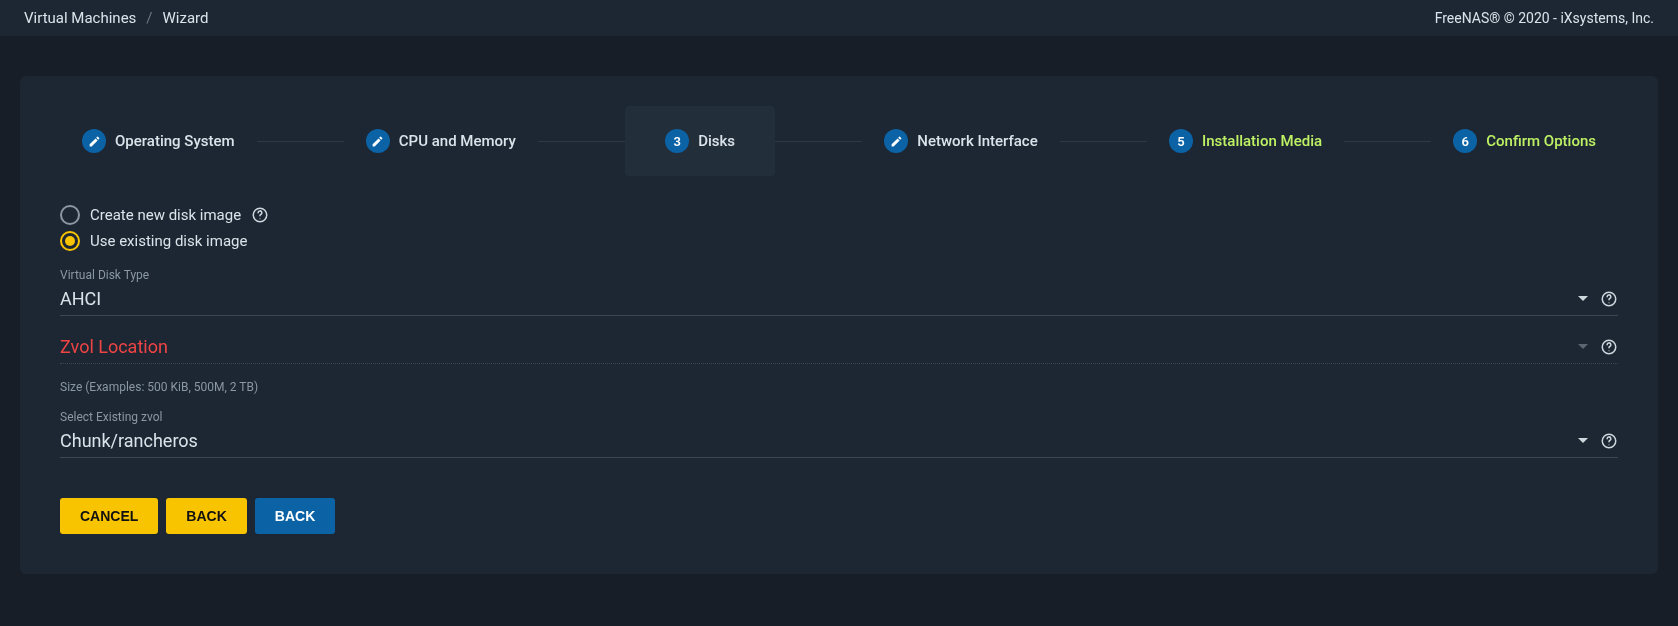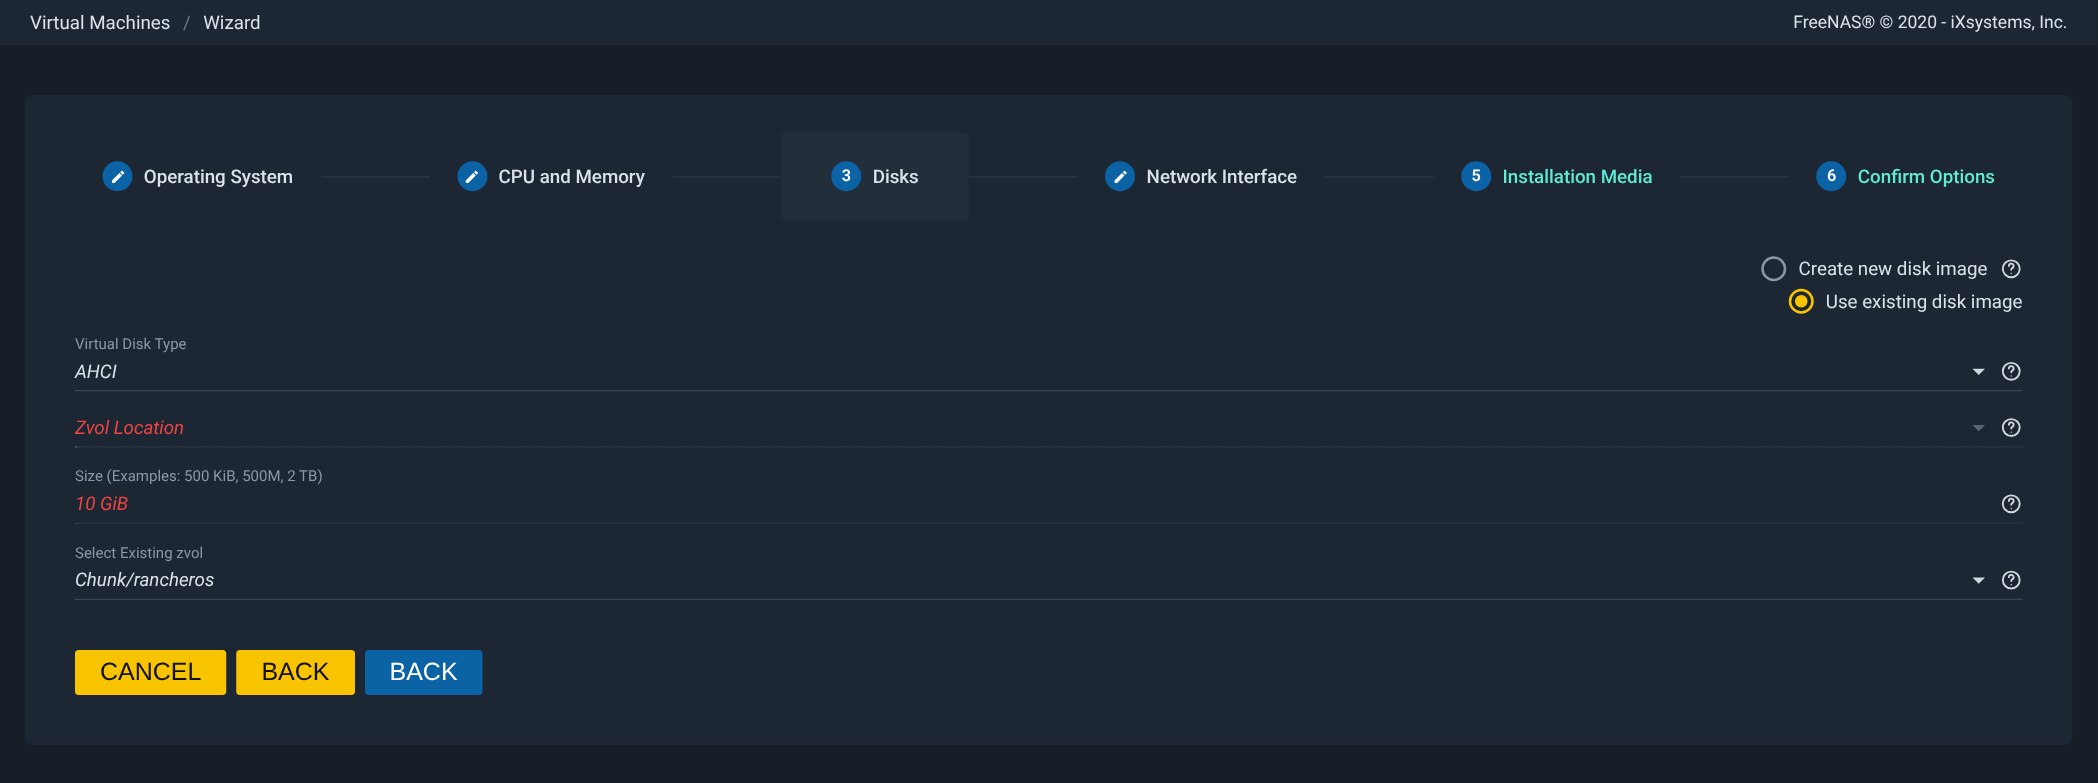--- a/index.html
+++ b/index.html
@@ -60,31 +60,31 @@
   .step-icon, .step-num {
     width: 24px; height: 24px;
     border-radius: 50%;
     background: #0b63a6;
     display: flex; align-items: center; justify-content: center;
     color: #ffffff; font-size: 13px; font-weight: 600;
     flex-shrink: 0;
   }
   .step-icon svg { width: 13px; height: 13px; }
   .step-label { font-size: 15px; color: #dbe3ea; font-weight: 500; white-space: nowrap; }
-  .step.future .step-label { color: #5eead4; }
+  .step.future .step-label { color: #bef264; }
   .step-connector { flex: 1; height: 1px; background: #2c3947; }
 
   
   .form-area { padding: 0 0 0 0; }
 
   .radio-group { margin-bottom: 14px; }
   .radio-row {
     display: flex; align-items: center; gap: 10px;
     height: 26px; cursor: pointer;
-    font-size: 15px; color: #dbe3ea; justify-content: flex-end;
+    font-size: 15px; color: #dbe3ea;
   }
   .radio-outer {
     width: 20px; height: 20px; border-radius: 50%;
     border: 2px solid #8b97a3; display:flex; align-items:center; justify-content:center;
     flex-shrink: 0;
   }
   .radio-row.selected .radio-outer { border-color: #f8c400; }
   .radio-inner {
     width: 10px; height: 10px; border-radius: 50%; background: #f8c400; display:none;
   }
@@ -97,38 +97,38 @@
   .help-icon svg { width: 18px; height: 18px; }
 
   .field { margin-top: 6px; margin-bottom: 16px; }
   .field-label { font-size: 12px; color: #8a97a4; margin-bottom: 2px; }
   .field-row {
     display:flex; align-items:center; gap:8px;
     border-bottom: 1px solid #3a4654;
     padding-bottom: 2px;
   }
   .field-row .value {
-    flex:1; font-size: 15px; color: #dbe3ea; padding: 4px 0; font-style: italic;
+    flex:1; font-size: 18px; color: #dbe3ea; padding: 4px 0;
   }
   .field-row.disabled .value { color: #ef4444; }
   .field-row.disabled { border-bottom: 1px dotted #3a4654; }
   .dropdown-caret {
     width: 0; height: 0;
     border-left: 5px solid transparent;
     border-right: 5px solid transparent;
     border-top: 5px solid #cfd7de;
     margin-right: 4px;
   }
   .field-row.disabled .dropdown-caret { border-top-color: #5a6673; }
 
   
   .button-row { display:flex; gap:8px; margin-top: 40px; }
   .btn {
     height: 36px; padding: 0 20px; border-radius: 3px; border:none;
-    font-size: 20px; font-weight: 400; cursor:pointer;
+    font-size: 14px; font-weight: 700; cursor:pointer;
     display:flex; align-items:center; justify-content:center;
   }
   .btn-yellow { background: #f8c400; color: #111; }
   .btn-blue { background: #0b63a6; color: #fff; }
 
 </style>
 </head>
 <body>
 
 <div class="topbar">
@@ -240,30 +240,20 @@
                 <circle cx="12" cy="12" r="9"></circle>
                 <path d="M9.5 9a2.5 2.5 0 1 1 3.5 2.3c-.9.4-1 .9-1 1.7" stroke-linecap="round"></path>
                 <circle cx="12" cy="17" r="0.8" fill="currentColor" stroke="none"></circle>
               </svg>
           </span>
         </div>
       </div>
 
       <div class="field">
         <div class="field-label">Size (Examples: 500 KiB, 500M, 2 TB)</div>
-        <div class="field-row disabled">
-          <span class="value">10 GiB</span>
-          <span class="help-icon">
-            <svg viewBox="0 0 24 24" fill="none" stroke="currentColor" stroke-width="2">
-                <circle cx="12" cy="12" r="9"></circle>
-                <path d="M9.5 9a2.5 2.5 0 1 1 3.5 2.3c-.9.4-1 .9-1 1.7" stroke-linecap="round"></path>
-                <circle cx="12" cy="17" r="0.8" fill="currentColor" stroke="none"></circle>
-              </svg>
-          </span>
-        </div>
       </div>
 
       <div class="field">
         <div class="field-label">Select Existing zvol</div>
         <div class="field-row">
           <span class="value">Chunk/rancheros</span>
           <span class="dropdown-caret"></span>
           <span class="help-icon">
             <svg viewBox="0 0 24 24" fill="none" stroke="currentColor" stroke-width="2">
                 <circle cx="12" cy="12" r="9"></circle>

